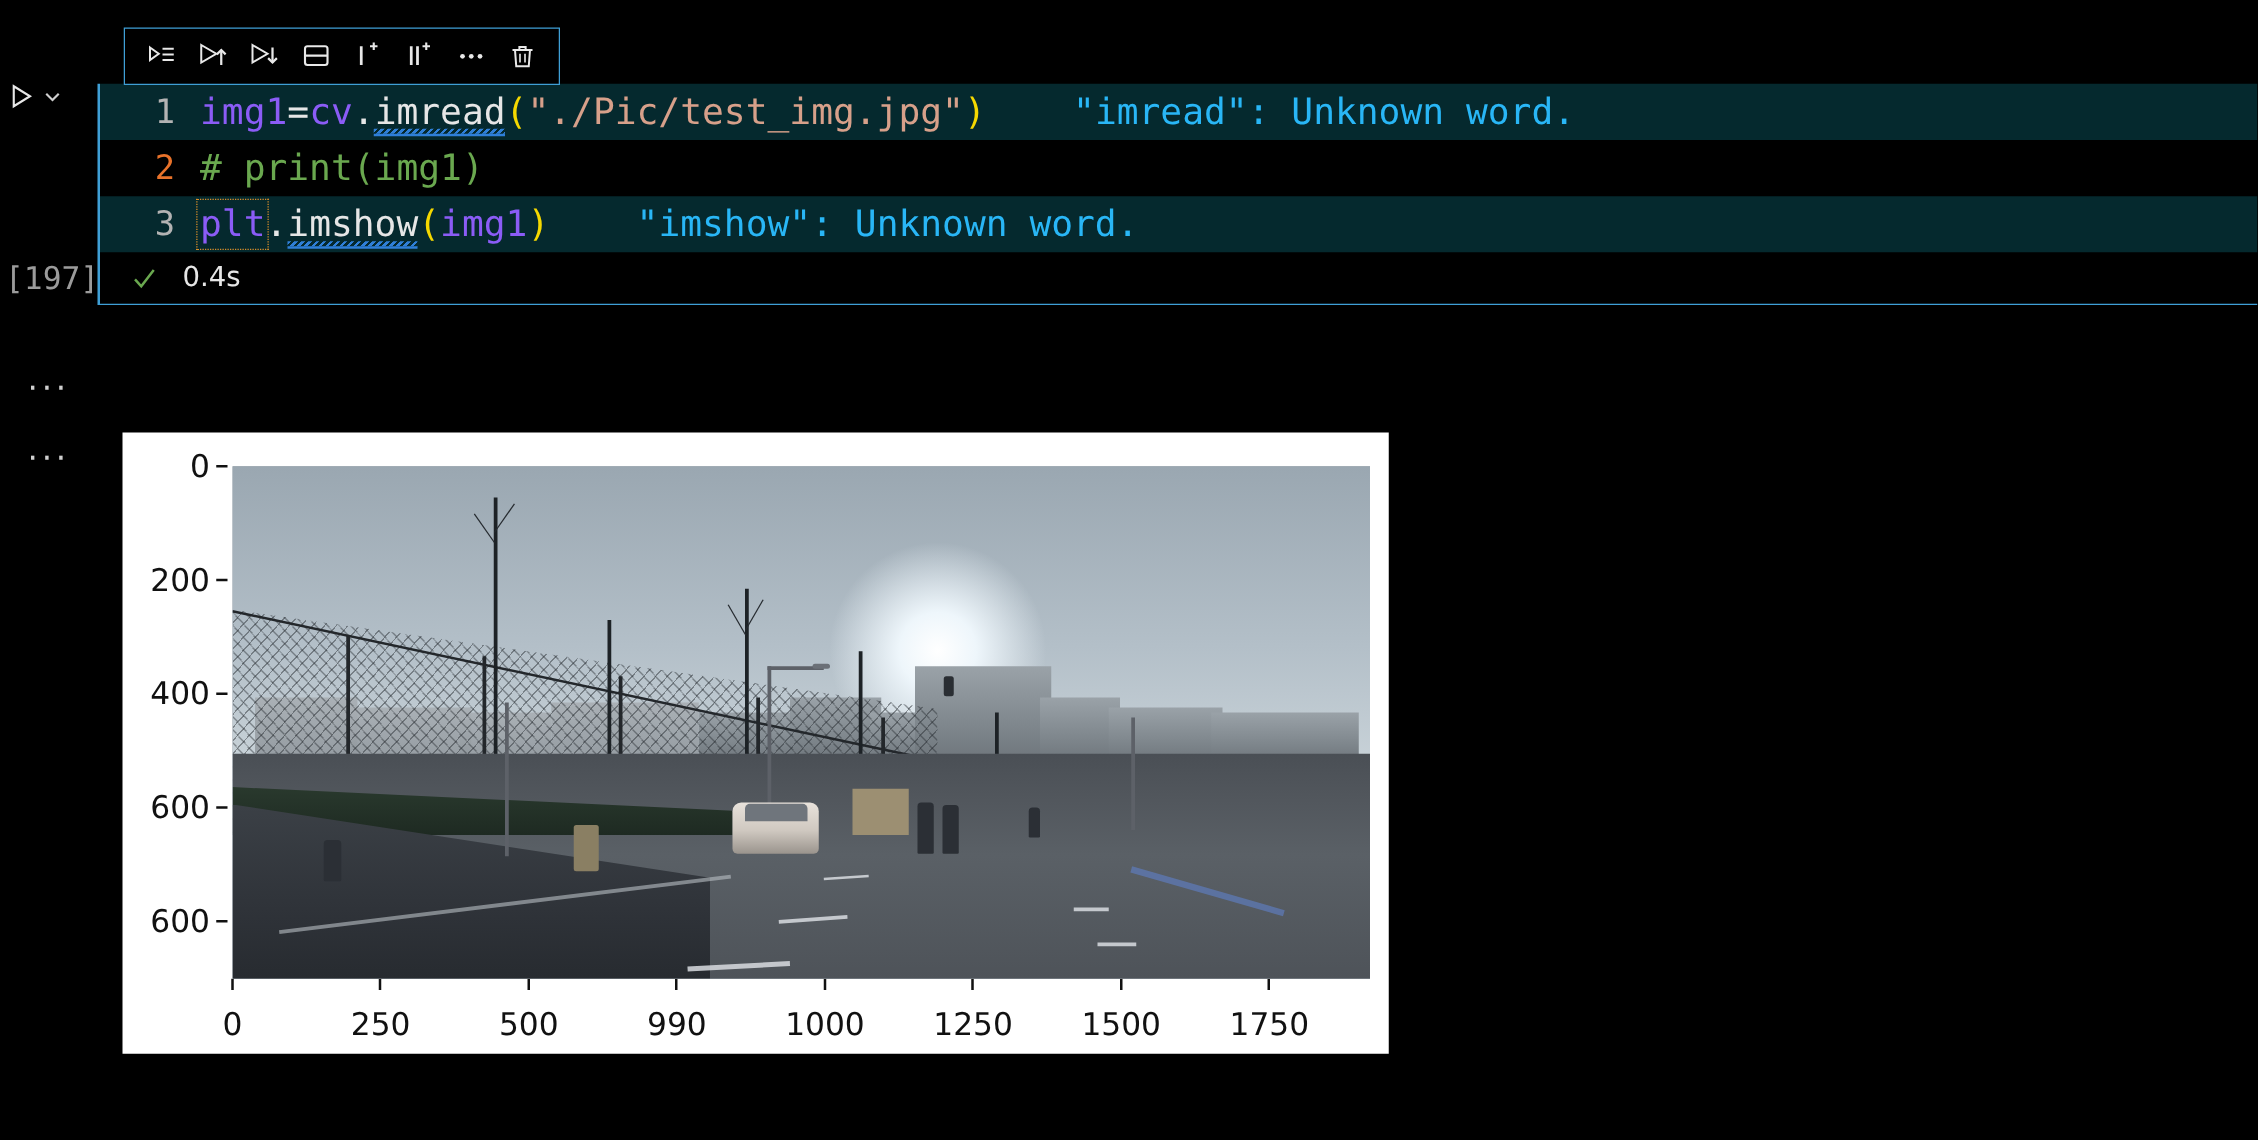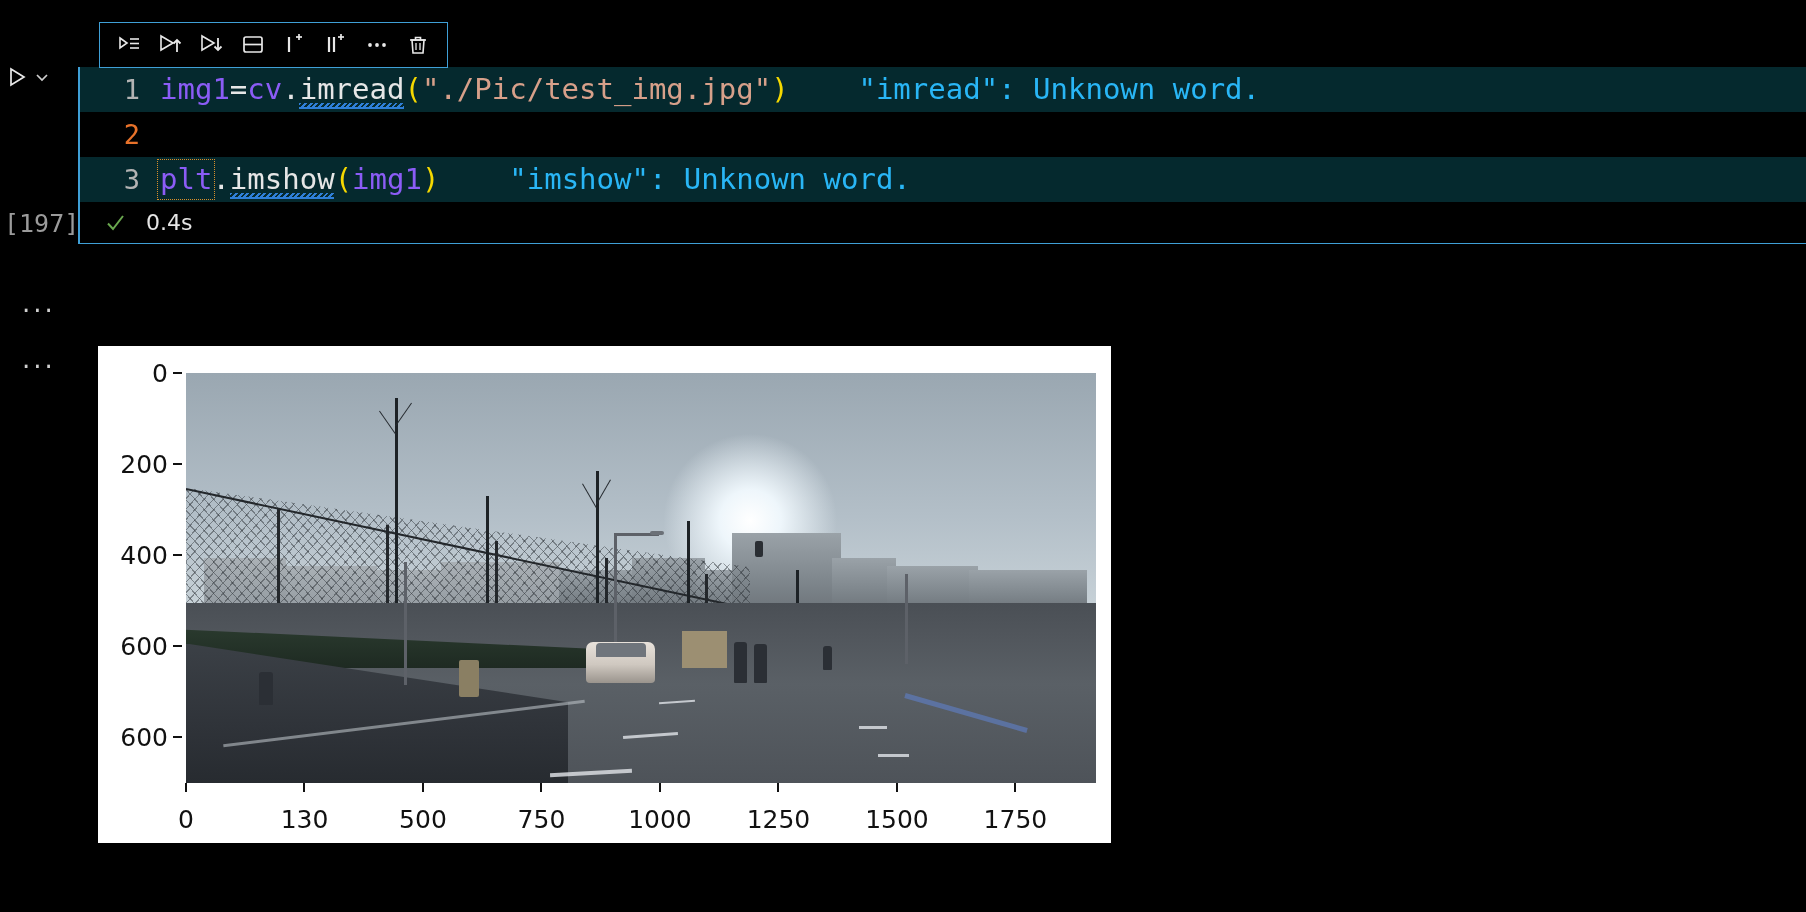--- a/index.html
+++ b/index.html
@@ -361,21 +361,21 @@
     <span class="run-chevron">
       <svg width="16" height="16" viewBox="0 0 16 16">
         <path d="M3 6 L8 11 L13 6" fill="none" stroke="#cfcfcf" stroke-width="1.7"></path>
       </svg>
     </span>
   </div>
 
   <div class="cell-wrap">
     <div class="code-area" id="code-area">
         <div class="code-line hl"><span class="ln">1</span><span class="code-text"><span class="t-plain">img1</span><span class="t-op">=</span><span class="t-plain">cv</span><span class="t-op">.</span><span class="t-func">imread</span><span class="t-paren">(</span><span class="t-str">"./Pic/test_img.jpg"</span><span class="t-paren">)</span><span class="t-plain">    </span><span class="t-annot">"imread": Unknown word.</span><span class="squiggle" style="left: 139.2px; width: 104.4px;"></span></span></div>
-        <div class="code-line"><span class="ln active">2</span></div>
+        <div class="code-line"><span class="ln active">2</span><span class="code-text"><span class="t-comment"># print(img1)</span></span></div>
         <div class="code-line hl"><span class="ln">3</span><span class="code-text"><span class="t-plain">plt</span><span class="t-op">.</span><span class="t-func">imshow</span><span class="t-paren">(</span><span class="t-plain">img1</span><span class="t-paren">)</span><span class="t-plain">    </span><span class="t-annot">"imshow": Unknown word.</span><span class="squiggle" style="left: 69.6px; width: 104.4px;"></span><span class="word-box" style="left: -3px; width: 58.2px; top: 2px; height: 41px;"></span></span></div>
       </div>
     <div class="status-row">
       <span class="exec-count">[197]</span>
       <span class="check-icon">
         <svg width="22" height="22" viewBox="0 0 22 22">
           <path d="M4 11.5 L9 17 L19 4" fill="none" stroke="#6aa84f" stroke-width="2"></path>
         </svg>
       </span>
       <span class="run-time">0.4s</span>
@@ -402,25 +402,25 @@
             <div class="ytick-mark" style="top: 209.222px;"></div>
             <div class="ytick" style="top: 300.333px;">600</div>
             <div class="ytick-mark" style="top: 300.333px;"></div>
             <div class="ytick" style="top: 391.444px;">600</div>
             <div class="ytick-mark" style="top: 391.444px;"></div>
           </div>
 
         <div class="xtick-labels" id="xtick-labels">
             <div class="xtick" style="left: 88px;">0</div>
             <div class="xtick-mark" style="left: 88px;"></div>
-            <div class="xtick" style="left: 206.49px;">130</div>
+            <div class="xtick" style="left: 206.49px;">250</div>
             <div class="xtick-mark" style="left: 206.49px;"></div>
             <div class="xtick" style="left: 324.979px;">500</div>
             <div class="xtick-mark" style="left: 324.979px;"></div>
-            <div class="xtick" style="left: 443.469px;">750</div>
+            <div class="xtick" style="left: 443.469px;">990</div>
             <div class="xtick-mark" style="left: 443.469px;"></div>
             <div class="xtick" style="left: 561.958px;">1000</div>
             <div class="xtick-mark" style="left: 561.958px;"></div>
             <div class="xtick" style="left: 680.448px;">1250</div>
             <div class="xtick-mark" style="left: 680.448px;"></div>
             <div class="xtick" style="left: 798.938px;">1500</div>
             <div class="xtick-mark" style="left: 798.938px;"></div>
             <div class="xtick" style="left: 917.427px;">1750</div>
             <div class="xtick-mark" style="left: 917.427px;"></div>
           </div>

